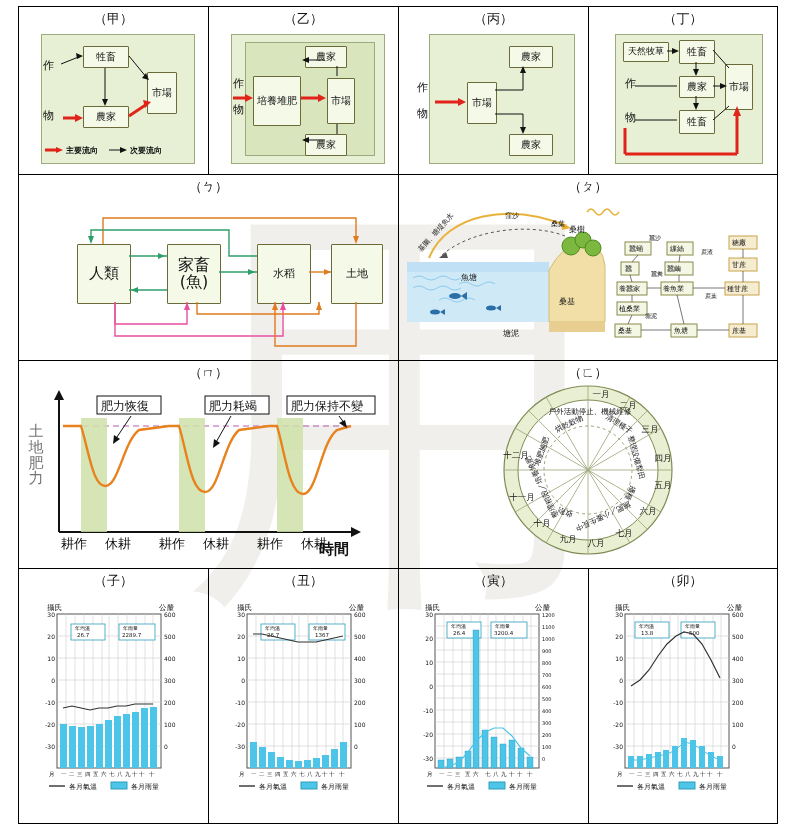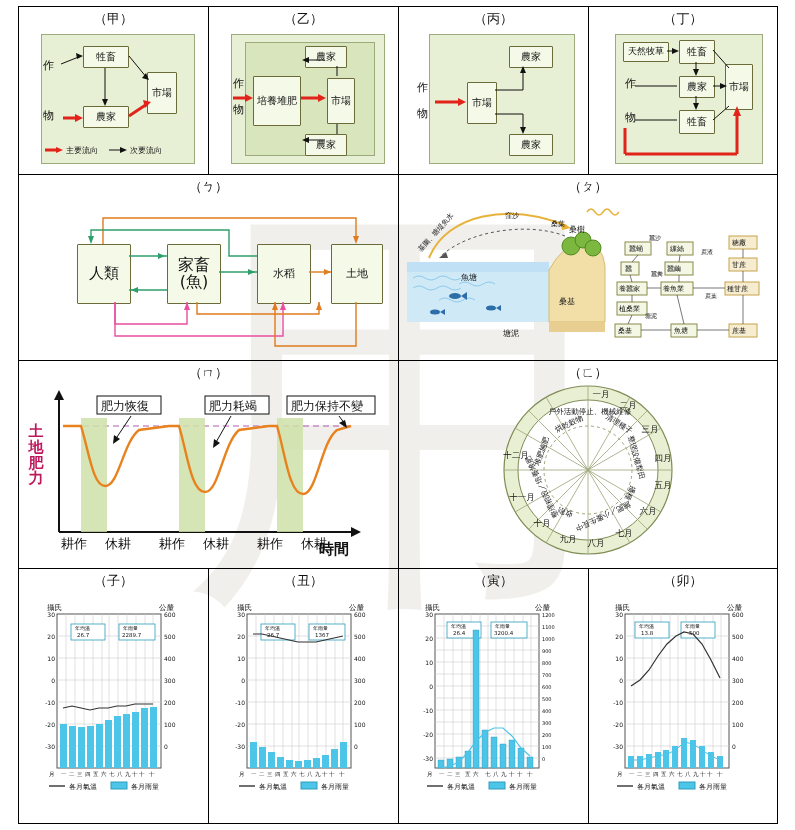--- a/index.html
+++ b/index.html
@@ -43,21 +43,21 @@
           <polygon points="64,28 57,25 58,31" fill="#111"></polygon>
           <line x1="86" y1="40" x2="86" y2="74" stroke="#111" stroke-width="1"></line>
           <polygon points="86,78 83,71 89,71" fill="#111"></polygon>
           <line x1="110" y1="28" x2="128" y2="50" stroke="#111" stroke-width="1"></line>
           <polygon points="130,52 123,50 127,45" fill="#111"></polygon>
           <line x1="44" y1="90" x2="60" y2="90" stroke="#e2231a" stroke-width="3"></line>
           <polygon points="64,90 56,86 56,94" fill="#e2231a"></polygon>
           <line x1="110" y1="88" x2="128" y2="76" stroke="#e2231a" stroke-width="3"></line>
           <polygon points="132,74 124,72 126,80" fill="#e2231a"></polygon>
         </svg>
-        <div class="legend" style="left:24px;top:116px;">
+        <div class="legend" style="left:24px;top:116px;font-weight:bold;">
           <svg width="148" height="22">
             <line x1="2" y1="6" x2="16" y2="6" stroke="#e2231a" stroke-width="3"></line>
             <polygon points="20,6 13,3 13,9" fill="#e2231a"></polygon>
             <text x="23" y="9" font-size="8" fill="#111">主要流向</text>
             <line x1="66" y1="6" x2="80" y2="6" stroke="#111" stroke-width="1"></line>
             <polygon points="84,6 77,3 77,9" fill="#111"></polygon>
             <text x="87" y="9" font-size="8" fill="#111">次要流向</text>
           </svg>
         </div>
       </div>
@@ -280,21 +280,21 @@
             <line x1="242" y1="134" x2="272" y2="134"></line>
             <line x1="298" y1="134" x2="330" y2="134"></line>
           </g>
         </svg>
       </div>
     </div>
 
     <div class="cell" style="left:0;top:354px;width:380px;height:208px;">
       <div class="celllabel">（ㄇ）</div>
       <div class="body" style="height:182px;">
-        <div style="position:absolute;left:6px;top:42px;width:22px;font-size:15px;line-height:1.05;font-weight:bold;color:#be185d;text-align:center;">土地肥力</div>
+        <div style="position:absolute;left:6px;top:42px;width:22px;font-size:15px;line-height:1.05;font-weight:normal;color:#737373;text-align:center;">土地肥力</div>
         <div style="position:absolute;left:300px;top:158px;font-size:15px;font-weight:bold;color:#111;">時間</div>
         <svg style="position:absolute;left:0;top:0;" width="380" height="182">
 
           <line x1="40" y1="14" x2="40" y2="150" stroke="#111" stroke-width="2"></line>
           <polygon points="40,8 35,18 45,18" fill="#111"></polygon>
           <line x1="40" y1="150" x2="336" y2="150" stroke="#111" stroke-width="2"></line>
           <polygon points="342,150 332,145 332,155" fill="#111"></polygon>
 
           <line x1="44" y1="44" x2="332" y2="44" stroke="#b05ab0" stroke-width="1" stroke-dasharray="6,4"></line>
 

